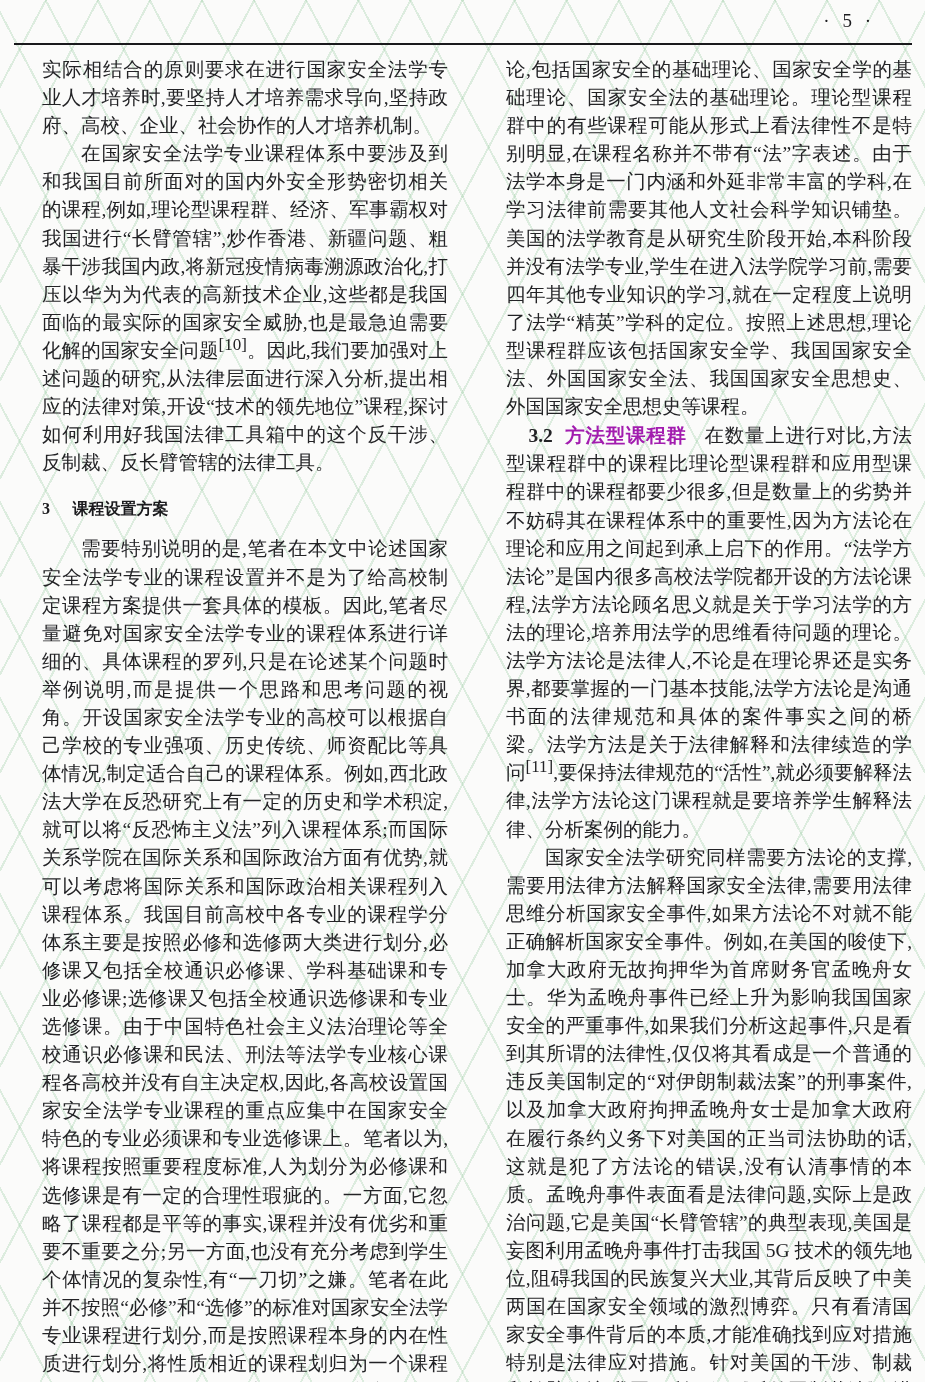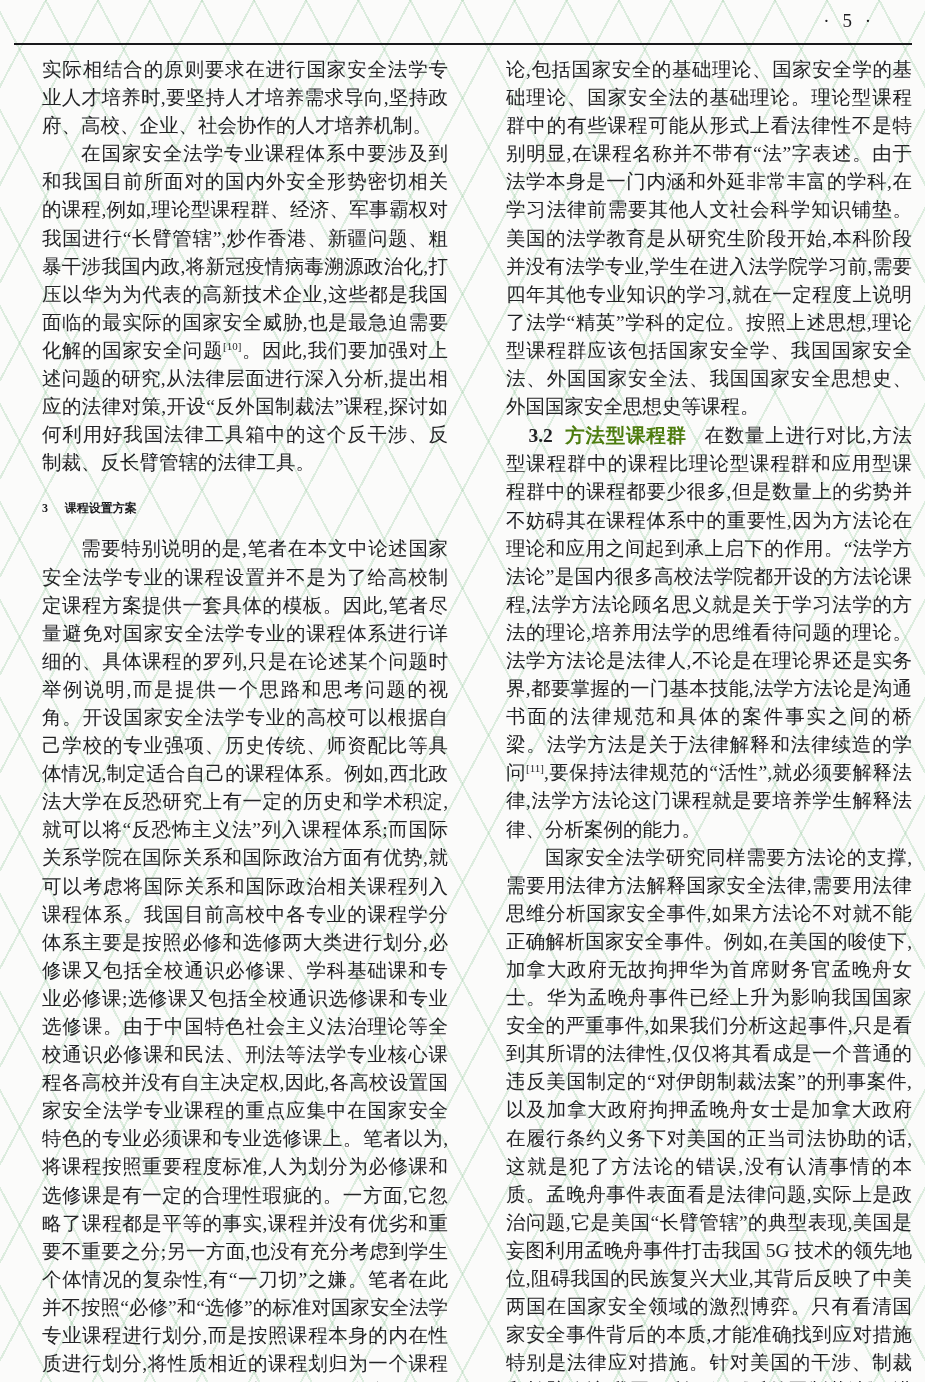--- a/index.html
+++ b/index.html
@@ -48,61 +48,61 @@
     text-align: justify;
     text-justify: inter-ideograph;
     margin-left: 28px;
   }
   .col p { margin: 0; text-indent: 2em; }
   .col p.noindent { text-indent: 0; }
   .col p.runin { text-indent: 1.15em; }
 
   .sec {
     margin: 17px 0 12px 0;
-    font-size: 12px;
+    font-size: 16px;
     line-height: 29px;
     font-weight: 700;
     font-family: "Liberation Sans", "DejaVu Sans", sans-serif;
     text-indent: 0;
     color: #1b1b1e;
   }
   .sec .sec-num { margin-right: 1.4em; font-family: "Liberation Serif", serif; font-weight: 600; }
 
   .sub-num {
     font-weight: 700;
     font-family: Liberation Serif, serif;
     margin-right: 0.6em;
   }
   .sub-title {
     font-weight: 700;
     font-family: "Liberation Sans", "DejaVu Sans", sans-serif;
     margin-right: 0.9em;
-    color: #4d7c0f;
+    color: #a21caf;
   }
   sup.cite {
-    font-size: 11px;
+    font-size: 17px;
     line-height: 0;
     vertical-align: super;
   }
 </style>
 </head>
 <body>
 
 <div class="page">
   <div class="watermark"></div>
 
   <div class="page-number">· 5 ·</div>
   <div class="header-rule"></div>
 
   <div class="columns">
 
     <div class="col">
       <p class="noindent">实际相结合的原则要求在进行国家安全法学专业人才培养时,要坚持人才培养需求导向,坚持政府、高校、企业、社会协作的人才培养机制。</p>
 
-      <p><span>在国家安全法学专业课程体系中要涉及到和我国目前所面对的国内外安全形势密切相关的课程,例如,理论型课程群、经济、军事霸权对我国进行“长臂管辖”,炒作香港、新疆问题、粗暴干涉我国内政,将新冠疫情病毒溯源政治化,打压以华为为代表的高新技术企业,这些都是我国面临的最实际的国家安全威胁,也是最急迫需要化解的国家安全问题</span><sup class="cite">[10]</sup><span>。因此,我们要加强对上述问题的研究,从法律层面进行深入分析,提出相应的法律对策,开设“反外国制裁法”课程,探讨如何利用好我国法律工具箱中的这个反干涉、反制裁、反长臂管辖的法律工具。</span></p>
+      <p><span>在国家安全法学专业课程体系中要涉及到和我国目前所面对的国内外安全形势密切相关的课程,例如,理论型课程群、经济、军事霸权对我国进行“长臂管辖”,炒作香港、新疆问题、粗暴干涉我国内政,将新冠疫情病毒溯源政治化,打压以华为为代表的高新技术企业,这些都是我国面临的最实际的国家安全威胁,也是最急迫需要化解的国家安全问题</span><sup class="cite">[10]</sup><span>。因此,我们要加强对上述问题的研究,从法律层面进行深入分析,提出相应的法律对策,开设“技术的领先地位”课程,探讨如何利用好我国法律工具箱中的这个反干涉、反制裁、反长臂管辖的法律工具。</span></p>
 
       <h2 class="sec"><span class="sec-num">3</span><span>课程设置方案</span></h2>
 
       <p>需要特别说明的是,笔者在本文中论述国家安全法学专业的课程设置并不是为了给高校制定课程方案提供一套具体的模板。因此,笔者尽量避免对国家安全法学专业的课程体系进行详细的、具体课程的罗列,只是在论述某个问题时举例说明,而是提供一个思路和思考问题的视角。开设国家安全法学专业的高校可以根据自己学校的专业强项、历史传统、师资配比等具体情况,制定适合自己的课程体系。例如,西北政法大学在反恐研究上有一定的历史和学术积淀,就可以将“反恐怖主义法”列入课程体系;而国际关系学院在国际关系和国际政治方面有优势,就可以考虑将国际关系和国际政治相关课程列入课程体系。我国目前高校中各专业的课程学分体系主要是按照必修和选修两大类进行划分,必修课又包括全校通识必修课、学科基础课和专业必修课;选修课又包括全校通识选修课和专业选修课。由于中国特色社会主义法治理论等全校通识必修课和民法、刑法等法学专业核心课程各高校并没有自主决定权,因此,各高校设置国家安全法学专业课程的重点应集中在国家安全特色的专业必须课和专业选修课上。笔者以为,将课程按照重要程度标准,人为划分为必修课和选修课是有一定的合理性瑕疵的。一方面,它忽略了课程都是平等的事实,课程并没有优劣和重要不重要之分;另一方面,也没有充分考虑到学生个体情况的复杂性,有“一刀切”之嫌。笔者在此并不按照“必修”和“选修”的标准对国家安全法学专业课程进行划分,而是按照课程本身的内在性质进行划分,将性质相近的课程划归为一个课程群,共分成理论型课程、方法型课程和应用型课程 3 个课程群。</p>
 
       <p class="runin"><span class="sub-num">3.1</span><span class="sub-title">理论型课程群</span><span>理论型课程是国家安全法学专业的基础课程,主要是研究国家安全法学的基础理</span></p>
     </div>
 
     <div class="col">
       <p class="noindent">论,包括国家安全的基础理论、国家安全学的基础理论、国家安全法的基础理论。理论型课程群中的有些课程可能从形式上看法律性不是特别明显,在课程名称并不带有“法”字表述。由于法学本身是一门内涵和外延非常丰富的学科,在学习法律前需要其他人文社会科学知识铺垫。美国的法学教育是从研究生阶段开始,本科阶段并没有法学专业,学生在进入法学院学习前,需要四年其他专业知识的学习,就在一定程度上说明了法学“精英”学科的定位。按照上述思想,理论型课程群应该包括国家安全学、我国国家安全法、外国国家安全法、我国国家安全思想史、外国国家安全思想史等课程。</p>

